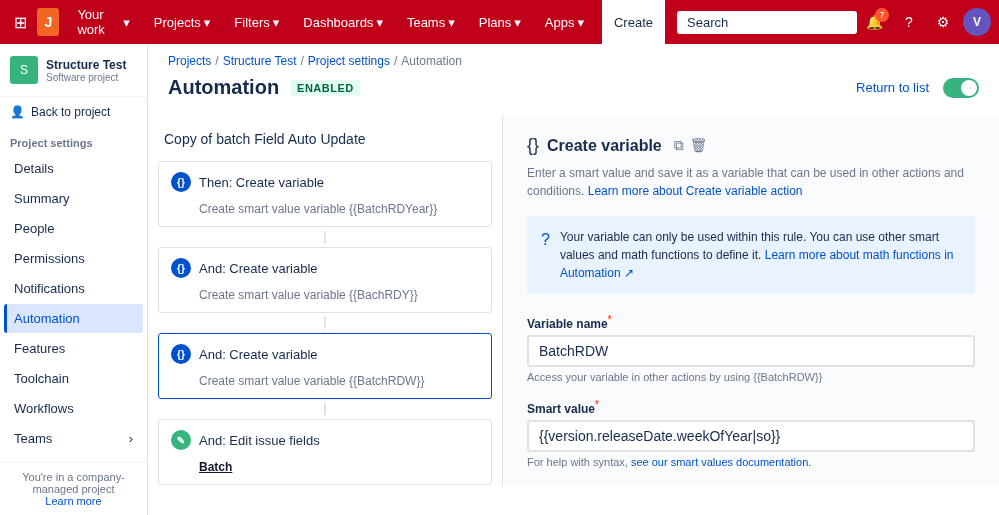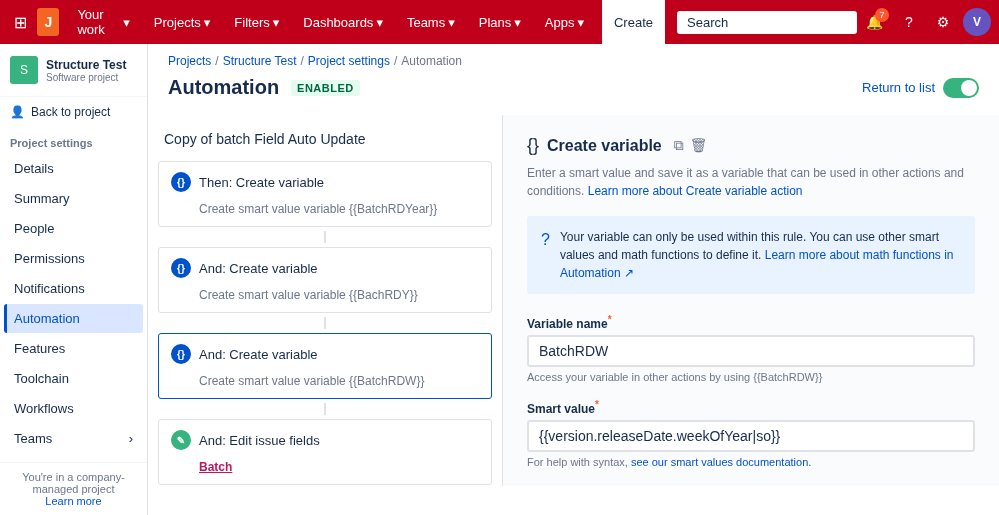--- a/index.html
+++ b/index.html
@@ -52,40 +52,40 @@
 
     
     .breadcrumb { padding: 10px 20px 0; font-size: 12px; color: #6b778c; display: flex; align-items: center; gap: 4px; }
     .breadcrumb a { color: #0052cc; cursor: pointer; text-decoration: none; }
 
     
     .page-header { padding: 8px 20px 16px; display: flex; align-items: center; justify-content: space-between; }
     .page-title-area { display: flex; align-items: center; gap: 12px; }
     .page-title { font-size: 20px; font-weight: 600; color: #172b4d; }
     .enabled-badge { background: #e3fcef; color: #006644; font-size: 11px; font-weight: 600; padding: 2px 6px; border-radius: 2px; letter-spacing: 0.5px; }
-    .return-link { display: flex; align-items: center; gap: 8px; color: #0052cc; cursor: pointer; font-size: 13px; margin-left: 16px; }
+    .return-link { display: flex; align-items: center; gap: 14px; color: #0052cc; cursor: pointer; font-size: 13px; margin-left: 16px; }
     .toggle-on { width: 36px; height: 20px; background: #36b37e; border-radius: 10px; position: relative; cursor: pointer; }
     .toggle-on::after { content: ''; position: absolute; top: 2px; right: 2px; width: 16px; height: 16px; background: white; border-radius: 50%; }
 
     
     .automation-area { display: flex; gap: 0; height: calc(100% - 100px); }
 
     
     .rule-steps { width: 355px; border-right: 1px solid #dfe1e6; flex-shrink: 0; overflow-y: auto; padding: 10px 0; }
     .rule-header { padding: 6px 16px 10px; font-size: 14px; color: #172b4d; font-weight: 500; }
 
     .step-item { margin: 4px 10px; border: 1px solid #dfe1e6; border-radius: 3px; background: white; cursor: pointer; }
     .step-item.active { border-color: #0052cc; }
     .step-header { padding: 10px 12px; display: flex; align-items: center; gap: 8px; }
     .step-icon { width: 20px; height: 20px; border-radius: 50%; display: flex; align-items: center; justify-content: center; font-size: 10px; font-weight: bold; color: white; flex-shrink: 0; }
     .step-icon.blue { background: #0052cc; }
     .step-icon.pencil { background: #36b37e; font-size: 10px; }
     .step-label { font-size: 13px; font-weight: 500; color: #172b4d; }
     .step-desc { padding: 0 12px 10px 40px; font-size: 12px; color: #6b778c; }
-    .step-desc strong { color: #be185d; text-decoration: underline; }
+    .step-desc strong { color: #0f172a; text-decoration: underline; }
     .step-connector { width: 2px; height: 12px; background: #dfe1e6; margin: 0 auto; }
 
     
     .right-panel { flex: 1; padding: 20px 24px; overflow-y: auto; background: #fafbfc; }
     .panel-title-row { display: flex; align-items: center; gap: 8px; margin-bottom: 8px; }
     .panel-title { font-size: 16px; font-weight: 600; color: #172b4d; }
     .panel-icon { font-size: 18px; color: #172b4d; }
     .panel-actions { display: flex; gap: 6px; margin-left: 4px; }
     .panel-action-icon { color: #6b778c; cursor: pointer; font-size: 14px; }
     .panel-desc { font-size: 12px; color: #6b778c; margin-bottom: 16px; line-height: 1.5; }

